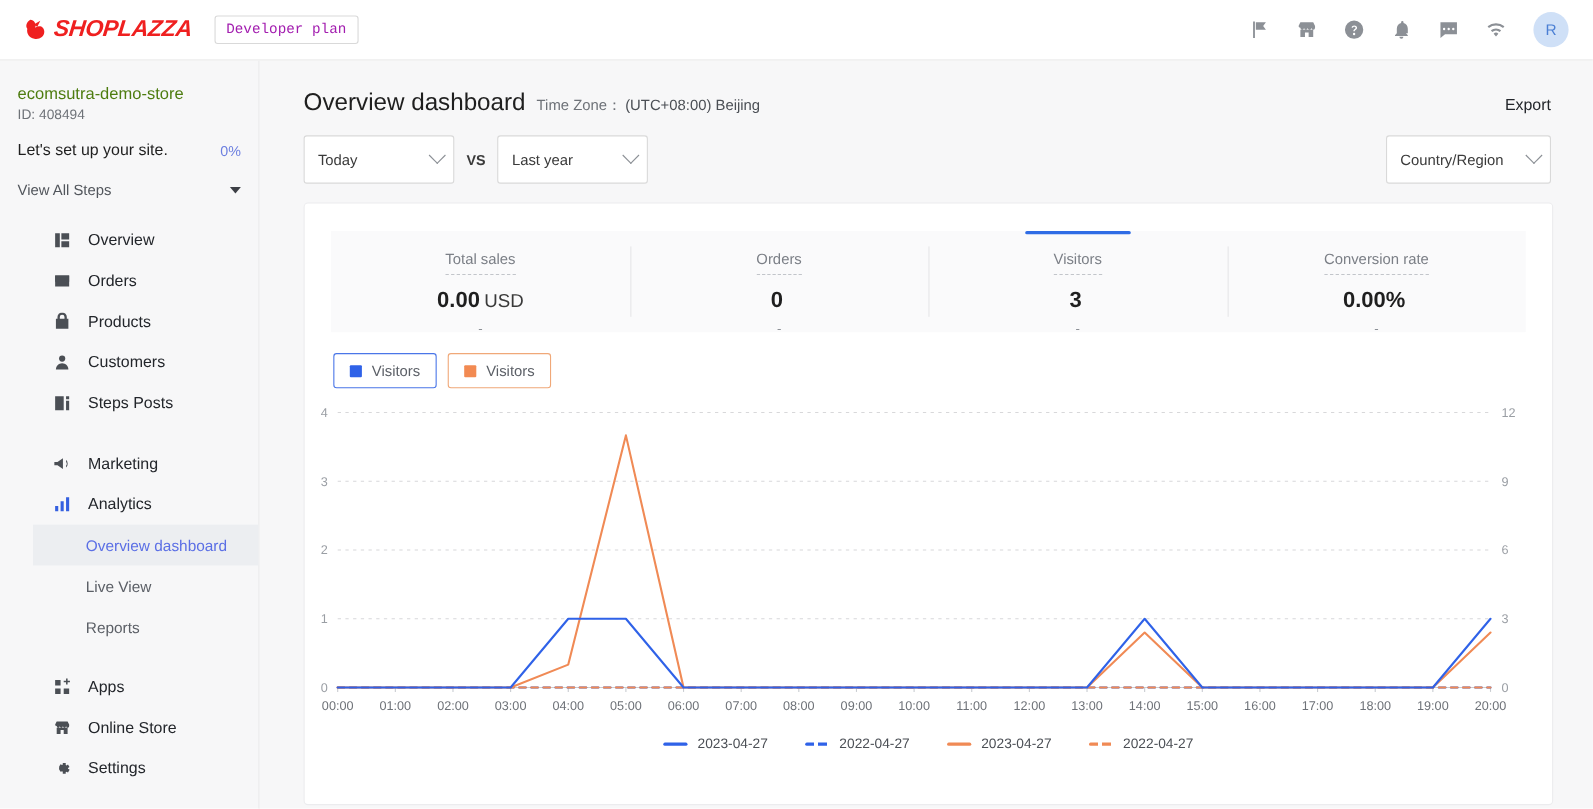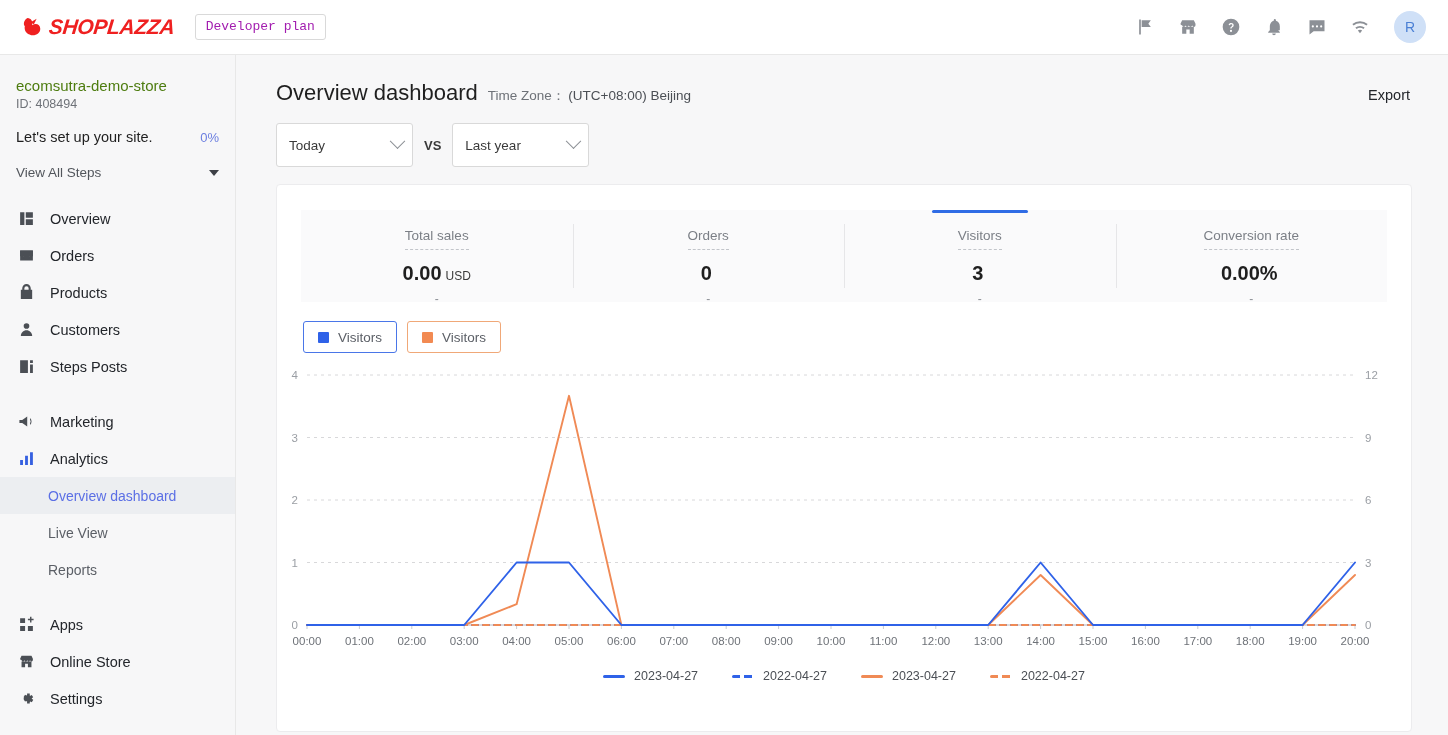--- a/index.html
+++ b/index.html
@@ -64,21 +64,21 @@
   .setup-pct { font-size: 13px; color: #6c7fe0; }
   .steps-row {
     margin: 20px 16px 0 16px; display: flex; align-items: center;
     justify-content: space-between; cursor: pointer;
   }
   .steps-text { font-size: 13.5px; color: #52565c; }
   .caret-down {
     width: 0; height: 0; border-left: 5px solid transparent;
     border-right: 5px solid transparent; border-top: 6px solid #3d4046;
   }
-  .nav { margin-top: 20px; }
+  .nav { margin-top: 20px; padding-left: 30px; }
   .nav-item {
     display: flex; align-items: center; height: 37px;
     padding-left: 16px; cursor: pointer; position: relative;
   }
   .nav-icon {
     width: 20px; height: 20px; margin-right: 14px;
     display: flex; align-items: center; justify-content: center; flex: 0 0 20px;
   }
   .nav-icon svg { width: 17px; height: 17px; fill: #4b4f55; }
   .nav-item.accent .nav-icon svg { fill: #3560e0; }
@@ -150,21 +150,21 @@
   .metric.selected .metric-top-bar { display: block; }
   .metric-label {
     font-size: 13.5px; color: #7b7f86;
     border-bottom: 1.5px dashed #c2c5ca; padding-bottom: 6px;
   }
   .metric-value {
     margin-top: 12px; font-size: 20px; color: #1f1f1f; font-weight: 600;
     display: flex; align-items: baseline;
   }
   .metric-unit {
-    font-size: 12px; font-weight: 400; color: #3a3a3a; margin-left: 4px;
+    font-size: 17px; font-weight: 400; color: #3a3a3a; margin-left: 4px;
   }
   .metric-delta { margin-top: 7px; font-size: 12px; color: #8c9096; }
 
   
   .toggles { display: flex; margin: 19px 0 0 26px; gap: 10px; }
   .toggle {
     height: 32px; border-radius: 3px; display: flex; align-items: center;
     padding: 0 14px; cursor: pointer; background: #fff;
   }
   .toggle.blue { border: 1px solid #4a76e8; }
@@ -359,20 +359,24 @@
   </div>
 
   <div class="filter-row">
     <div class="select">
       <span class="select-label">Today</span>
       <span class="chev"></span>
     </div>
     <span class="vs-text">VS</span>
     <div class="select">
       <span class="select-label">Last year</span>
+      <span class="chev"></span>
+    </div>
+    <div class="select region-select">
+      <span class="select-label">Country/Region</span>
       <span class="chev"></span>
     </div>
   </div>
 
   <div class="card">
 
     <div class="metrics">
       <div class="metric">
 
         <span class="metric-label">Total sales</span>

